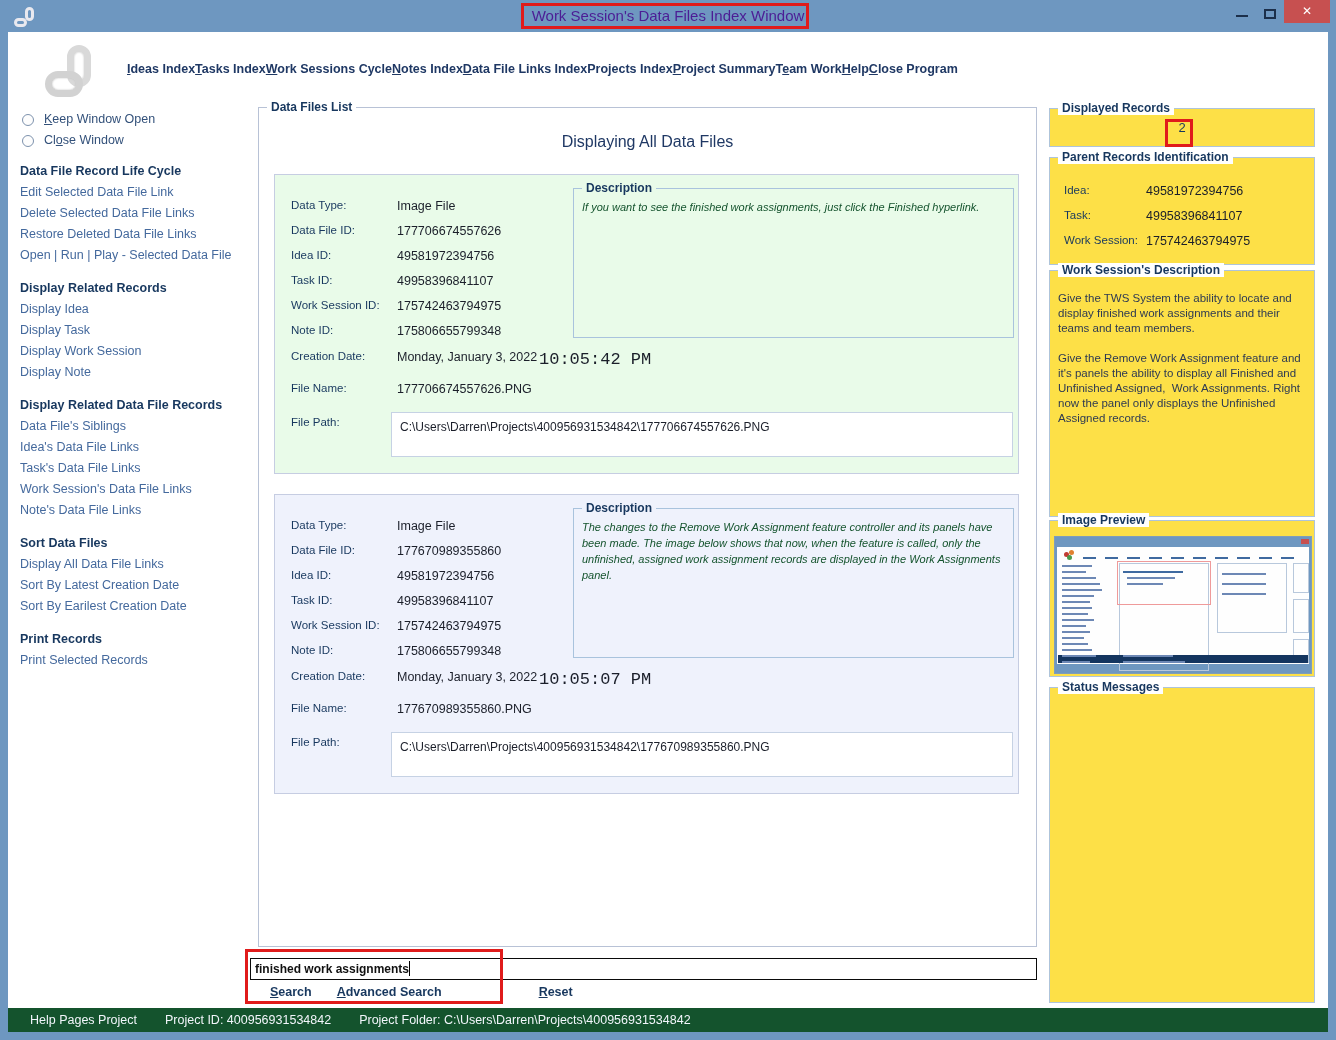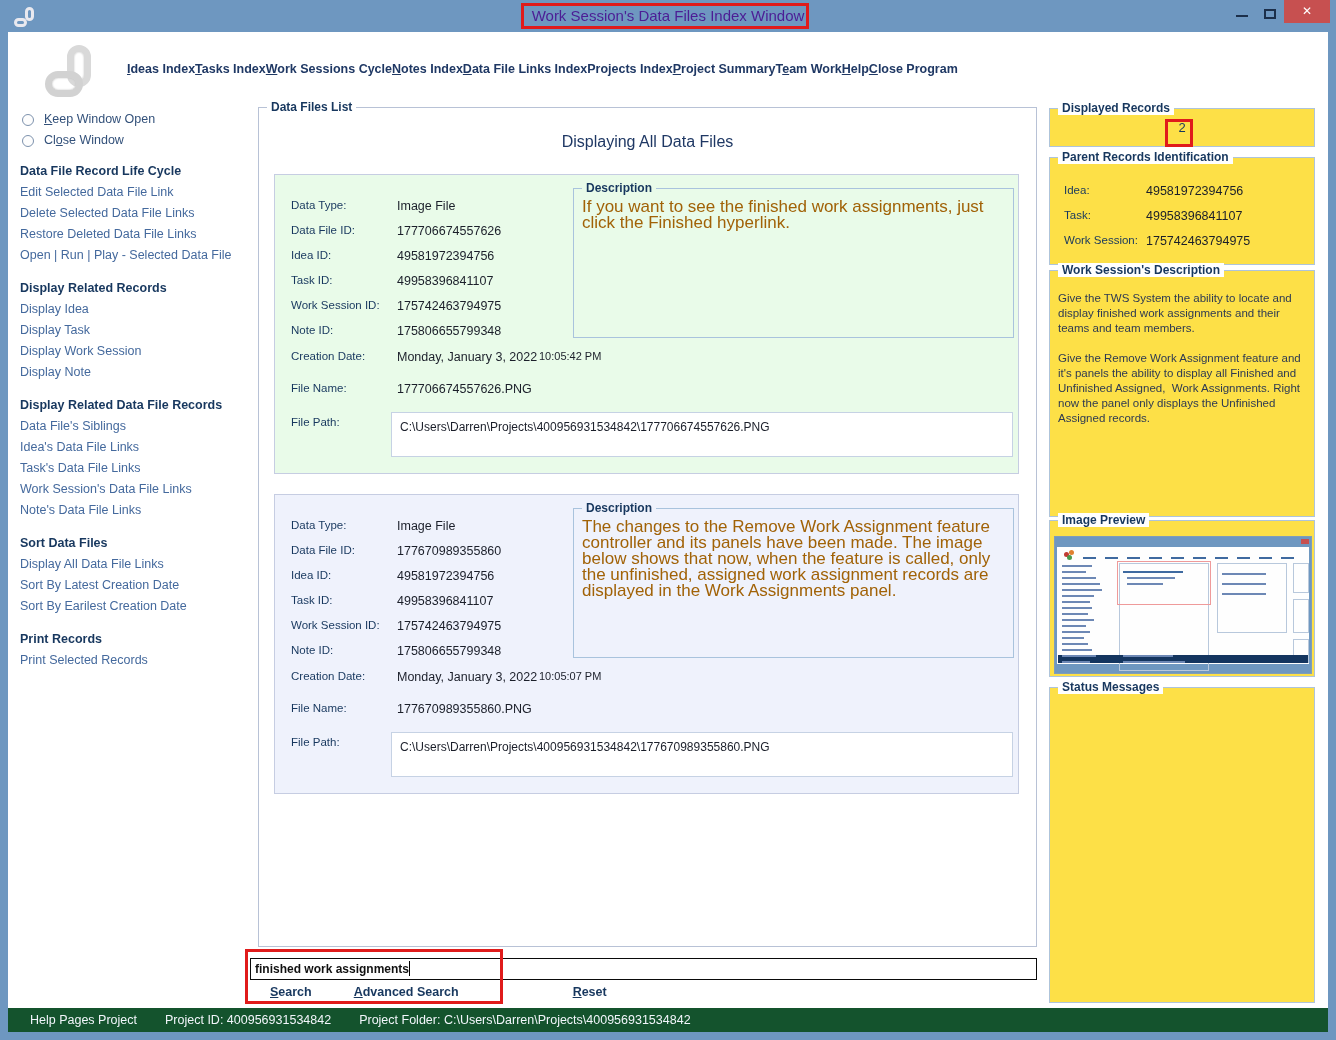--- a/index.html
+++ b/index.html
@@ -47,29 +47,29 @@
   .list-heading { position:absolute; top:25px; left:0; width:100%; text-align:center; font-size:16px; color:#1f3864; }
 
   .record-card { position:absolute; left:15px; width:745px; height:300px; border:1px solid #c6cde2; cursor:pointer; }
   .bg-green { background:#e9fbe9; }
   .bg-lav { background:#eff2fc; }
   .bg-green .gb-label { background:#e9fbe9; }
   .bg-lav .gb-label { background:#eff2fc; }
   .field-row { position:absolute; left:0; width:100%; height:16px; }
   .flabel { position:absolute; left:16px; font-size:11.5px; color:#17375e; white-space:nowrap; }
   .fvalue { position:absolute; left:122px; font-size:12.5px; color:#1b1f2a; white-space:nowrap; }
-  .fvalue2 { position:absolute; left:264px; font-size:11px; color:#1b1f2a; white-space:nowrap; }
+  .fvalue2 { position:absolute; left:264px; font-size:17px; color:#1b1f2a; white-space:nowrap;font-family:Liberation Mono, monospace; }
   .desc-box { left:298px; top:13px; width:441px; height:150px; border:1px solid #a9c3dd; }
-  .desc-text { position:absolute; left:8px; top:10px; width:420px; font-size:17px; line-height:16px; color:#a16207; }
+  .desc-text { position:absolute; left:8px; top:10px; width:420px; font-size:11px; line-height:16px; color:#14532d;font-style:italic; }
   .path-box { position:absolute; left:116px; top:237px; width:622px; height:45px; background:#fff; border:1px solid #c6d2e4; }
   .path-text { position:absolute; left:8px; top:7px; font-size:12px; color:#1b1f2a; white-space:nowrap; }
 
   
   .search-input { position:absolute; left:242px; top:926px; width:787px; height:22px; border:1px solid #0a0a0a; font-family:"Liberation Sans",sans-serif; font-size:12px; font-weight:bold; color:#111; padding:0 4px; background:#fff; }
-  .search-links { position:absolute; left:262px; top:953px; display:flex; gap:42px; }
+  .search-links { position:absolute; left:262px; top:953px; display:flex; gap:25px; }
   .search-link { font-size:12.5px; font-weight:600; color:#17375e; cursor:pointer; white-space:nowrap; }
   .search-link:nth-child(3) { margin-left:72px; }
 
   
   .rp-group { position:absolute; left:1041px; width:266px; border:1px solid #aec4da; background:#fde047; }
   .rp-group .gb-label { background:#fff; }
   .grp-displayed { top:76px; height:39px; }
   .dr-value { position:absolute; top:11px; left:0; width:100%; text-align:center; font-size:13px; color:#17375e; }
   .grp-parent { top:125px; height:108px; }
   .pr-row { position:absolute; height:15px; width:100%; }

